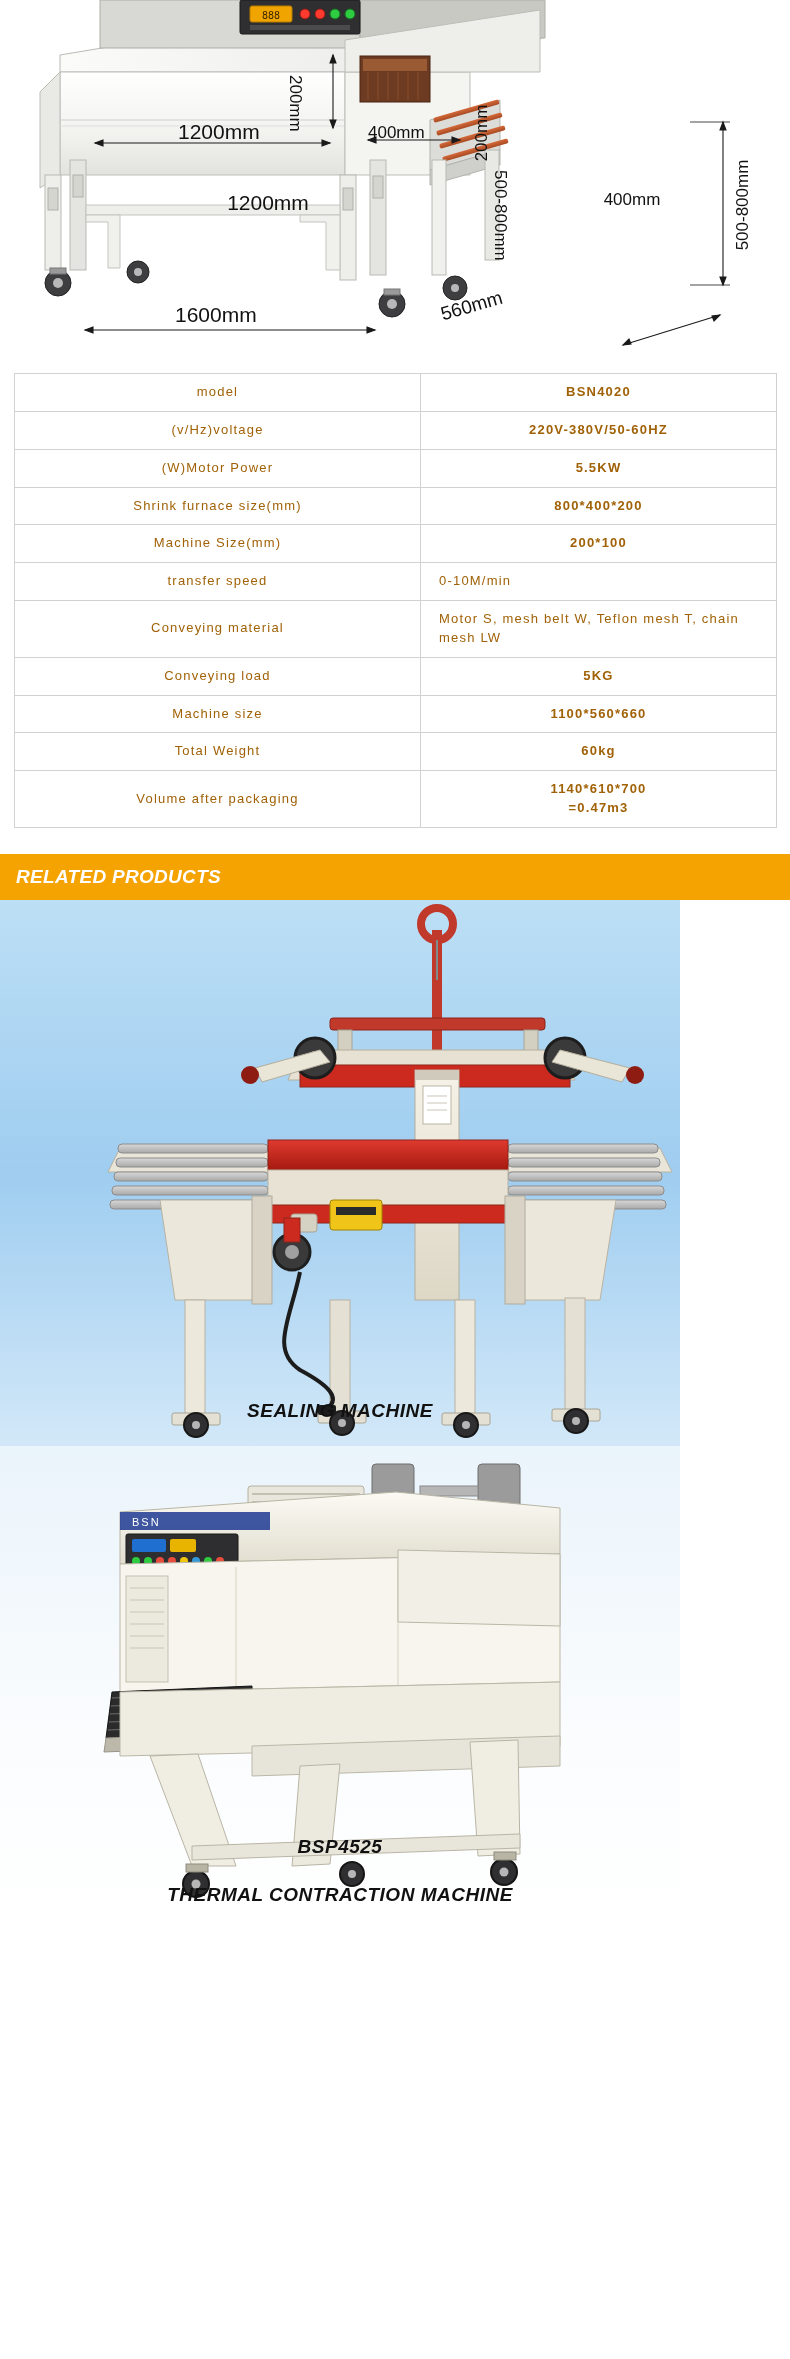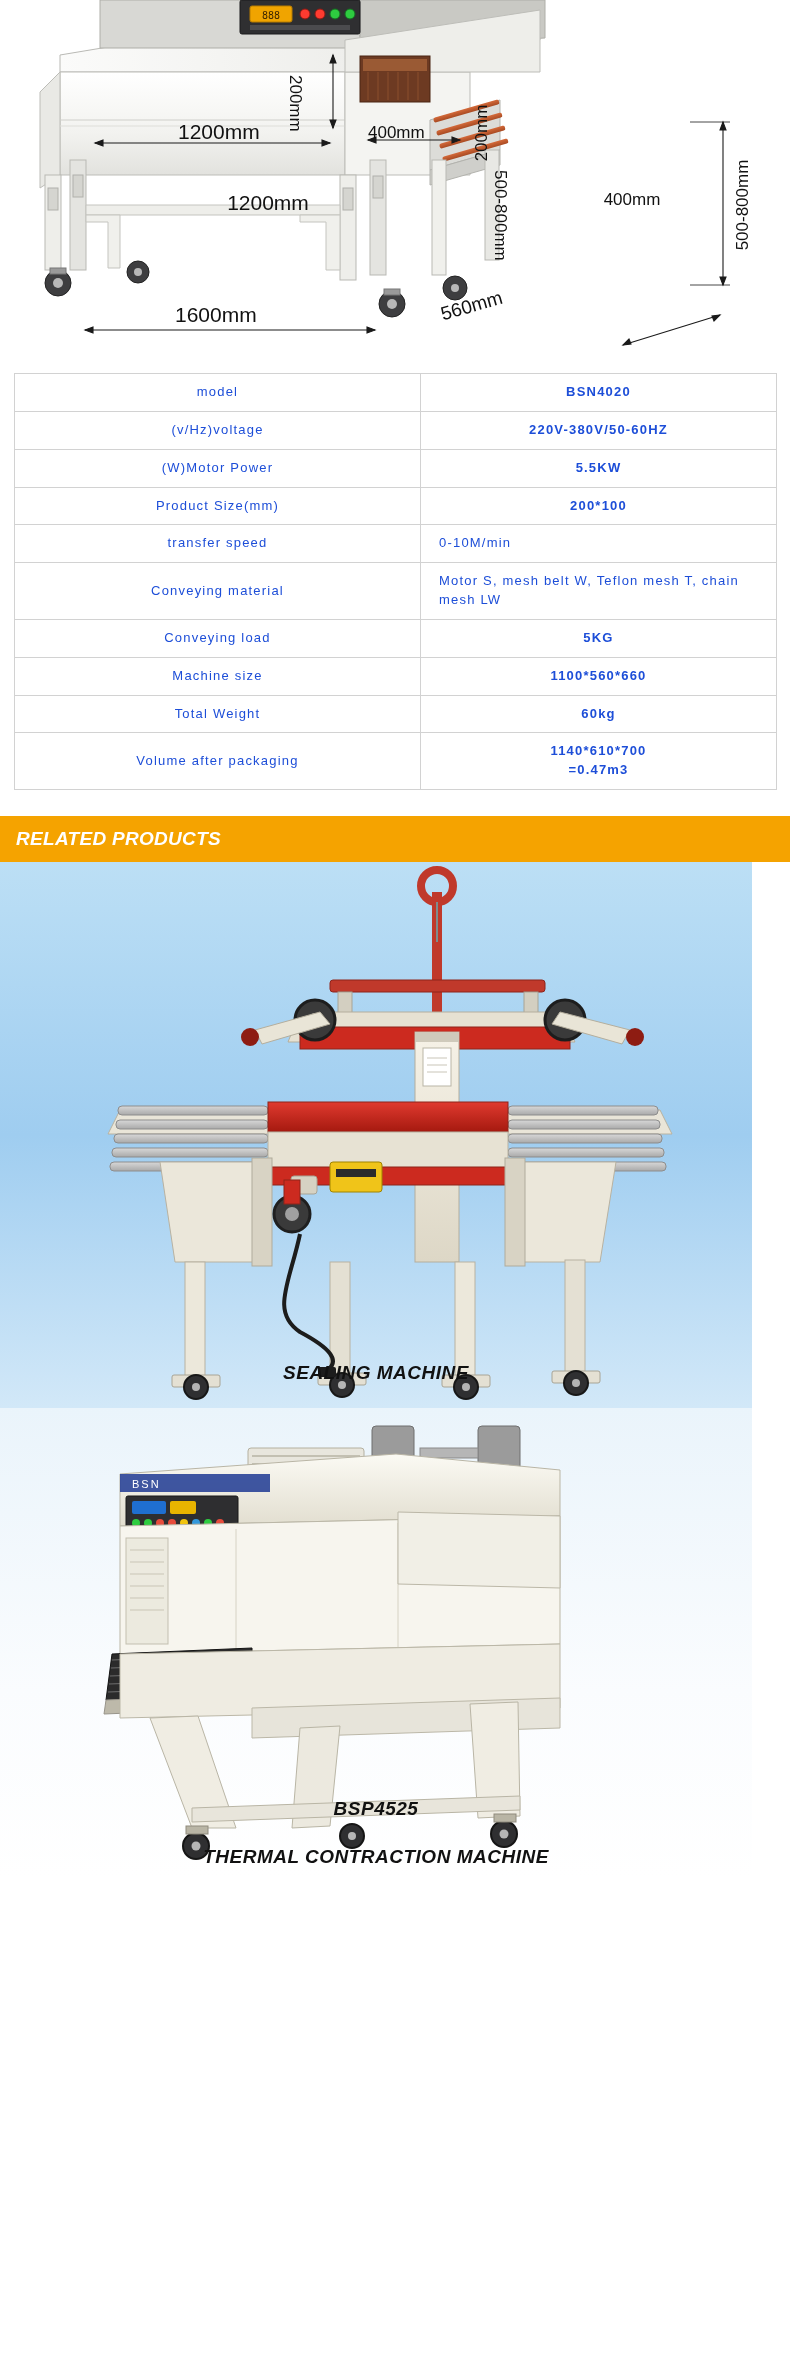--- a/index.html
+++ b/index.html
@@ -32,21 +32,21 @@
   table.spec {
     width: 762px;
     border-collapse: collapse;
     table-layout: fixed;
     border: 1px solid #d2d2d2;
   }
   table.spec td {
     border: 1px solid #d2d2d2;
     font-size: 13px;
     letter-spacing: 1.2px;
-    color: #1d4ed8;
+    color: #a16207;
     padding: 9px 6px;
     line-height: 1.45;
   }
   table.spec td.k {
     width: 406px;
     text-align: center;
   }
   table.spec td.v {
     width: 356px;
     text-align: center;
@@ -68,21 +68,21 @@
     color: #ffffff;
     font-weight: bold;
     font-style: italic;
     font-size: 19px;
     padding-left: 16px;
     letter-spacing: 0.3px;
   }
 
   
   .panel {
-    width: 752px;
+    width: 680px;
     position: relative;
     background: linear-gradient(180deg,#bfe0f5 0%, #9ecdf0 45%, #cfe6f7 100%);
     overflow: hidden;
   }
   .panel.one { height: 546px; }
   .panel.two { height: 470px; background: linear-gradient(180deg,#e9f3fb 0%, #ffffff 70%); }
 
   .panel .caption {
     text-align: center;
     font-weight: bold;
@@ -269,21 +269,25 @@
       </tr>
       <tr>
         <td class="k">(v/Hz)voltage</td>
         <td class="v center">220V-380V/50-60HZ</td>
       </tr>
       <tr>
         <td class="k">(W)Motor Power</td>
         <td class="v center">5.5KW</td>
       </tr>
       <tr>
-        <td class="k">Product Size(mm)</td>
+        <td class="k">Shrink furnace size(mm)</td>
+        <td class="v center">800*400*200</td>
+      </tr>
+      <tr>
+        <td class="k">Machine Size(mm)</td>
         <td class="v center">200*100</td>
       </tr>
       <tr>
         <td class="k">transfer speed</td>
         <td class="v">0-10M/min</td>
       </tr>
       <tr>
         <td class="k">Conveying material</td>
         <td class="v">Motor S, mesh belt W, Teflon mesh T, chain mesh LW</td>
       </tr>

